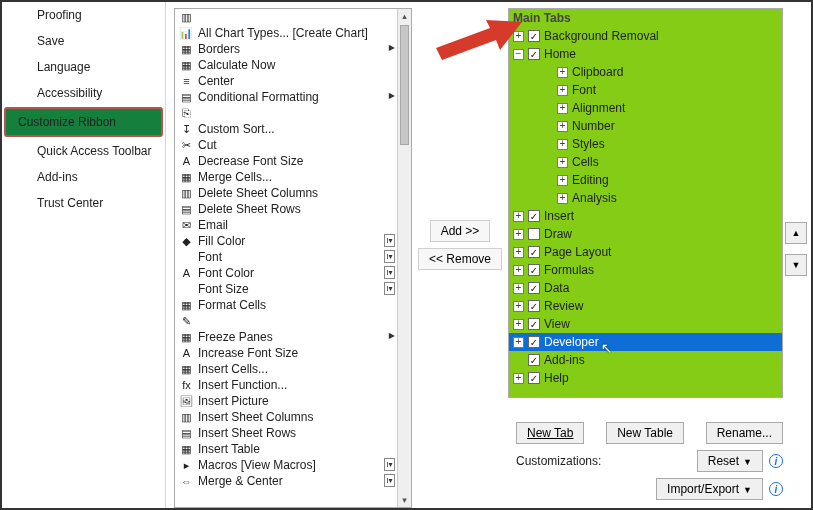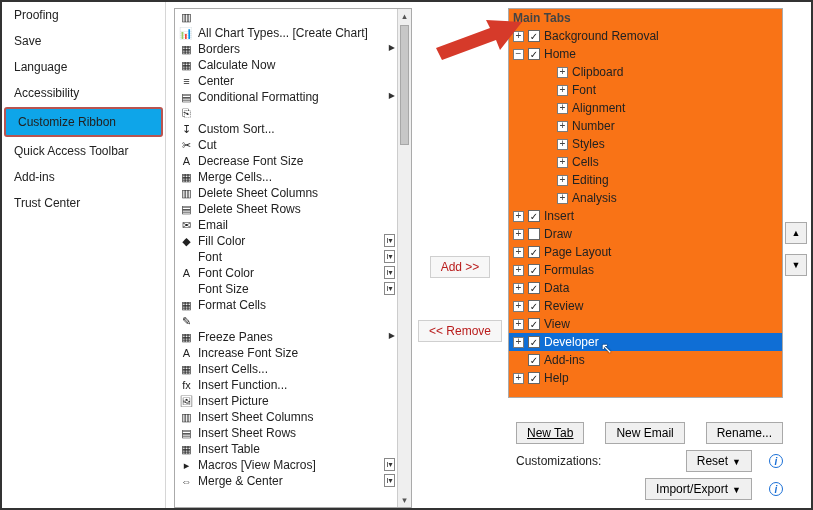--- a/index.html
+++ b/index.html
@@ -20,25 +20,26 @@
 
   
   .sidebar {
     width: 164px;
     border-right: 1px solid #d6d6d6;
     padding-top: 0;
   }
   .sidebar-item {
     padding: 6px 12px;
     cursor: pointer;
+    margin-left: 23px;
   }
   .sidebar-item.selected {
     border: 2px solid #b85450;
     border-radius: 3px;
-    background: #0ea5e9;
+    background: #15803d;
     margin: 1px 2px;
   }
 
   
   .commands-panel {
     width: 246px;
     display: flex;
     flex-direction: column;
     padding-left: 8px;
     padding-top: 6px;
@@ -94,40 +95,39 @@
   }
   .btn {
     background: #f0f0f0;
     border: 1px solid #a9a9a9;
     padding: 3px 10px;
     font-family: inherit;
     font-size: 12px;
     cursor: pointer;
   }
   .btn[disabled] {
-    color: #b91c1c;
+    color: #000000;
     border-color: #cfcfcf;
     background: #f7f7f7;
     cursor: default;
-    margin-top: 36px;
   }
 
   
   .tabs-panel {
     flex: 1;
     padding-top: 6px;
     padding-right: 28px;
     position: relative;
   }
   .tabs-box {
     border: 1px solid #aaa;
     height: 390px;
     overflow: hidden;
     position: relative;
-    background: #f97316;
+    background: #84cc16;
   }
   .tabs-header {
     padding: 2px 4px;
     font-weight: bold;
     color: #444;
   }
   .tree-row {
     display: flex; align-items: center; height: 18px; padding-left: 4px;
   }
   .tree-row.selected {
@@ -154,21 +154,21 @@
 
   
   .bottom-bar {
     position: absolute;
     bottom: 8px;
     right: 28px;
     left: 514px;
     display: flex; flex-direction: column; gap: 6px;
   }
   .bottom-row { display: flex; gap: 6px; align-items: center; justify-content: space-between; }
-  .bottom-row .right { margin-left: auto; display:flex; gap:17px; align-items:center;}
+  .bottom-row .right { margin-left: auto; display:flex; gap:6px; align-items:center;}
   .info-icon {
     width: 14px; height: 14px; border: 1px solid #1a6fd6; border-radius: 50%;
     display: inline-flex; align-items: center; justify-content: center;
     font-size: 10px; color: #1a6fd6; font-style: italic; font-weight: bold;
   }
   .dd-btn .caret { font-size: 9px; margin-left: 4px; }
 
   
   .red-arrow {
     position: absolute;
@@ -448,21 +448,21 @@
           </div>
         </div>
     </div>
   </div>
 
 </div>
 
 <div class="bottom-bar">
   <div class="bottom-row">
     <button class="btn"><span class="underlineN">New Tab</span></button>
-    <button class="btn"><span>New Email</span></button>
+    <button class="btn"><span>New Table</span></button>
     <button class="btn"><span>Rename...</span></button>
   </div>
   <div class="bottom-row">
     <span>Customizations:</span>
     <div class="right">
       <button class="btn dd-btn"><span>Reset</span><span class="caret">▼</span></button>
       <span class="info-icon">i</span>
     </div>
   </div>
   <div class="bottom-row">

